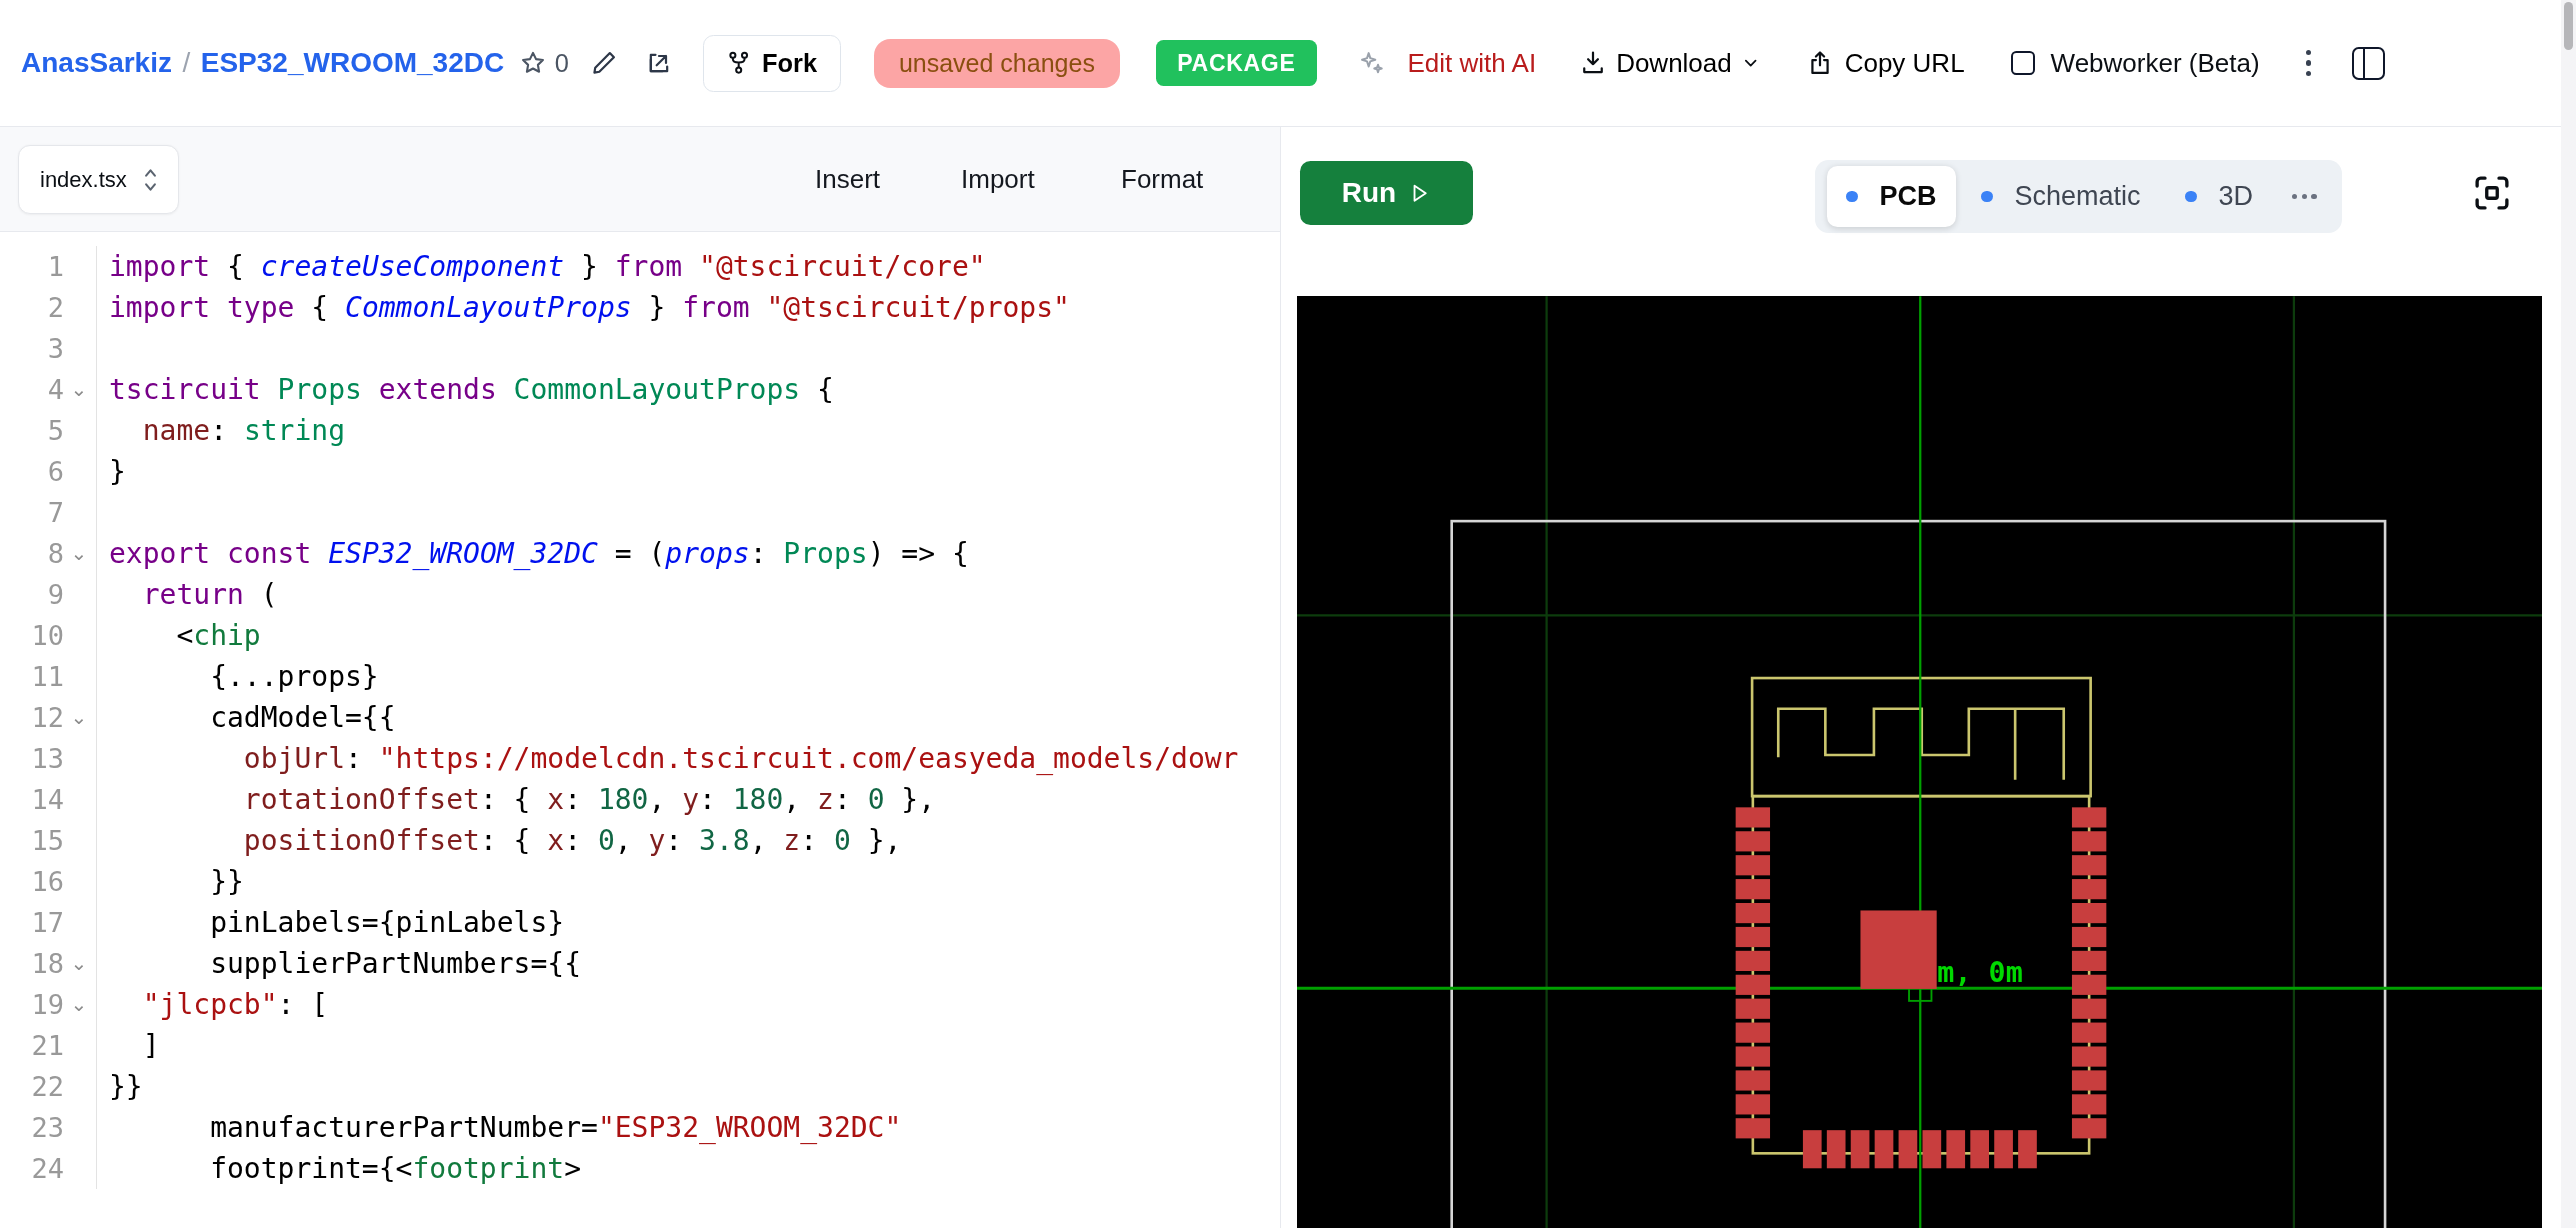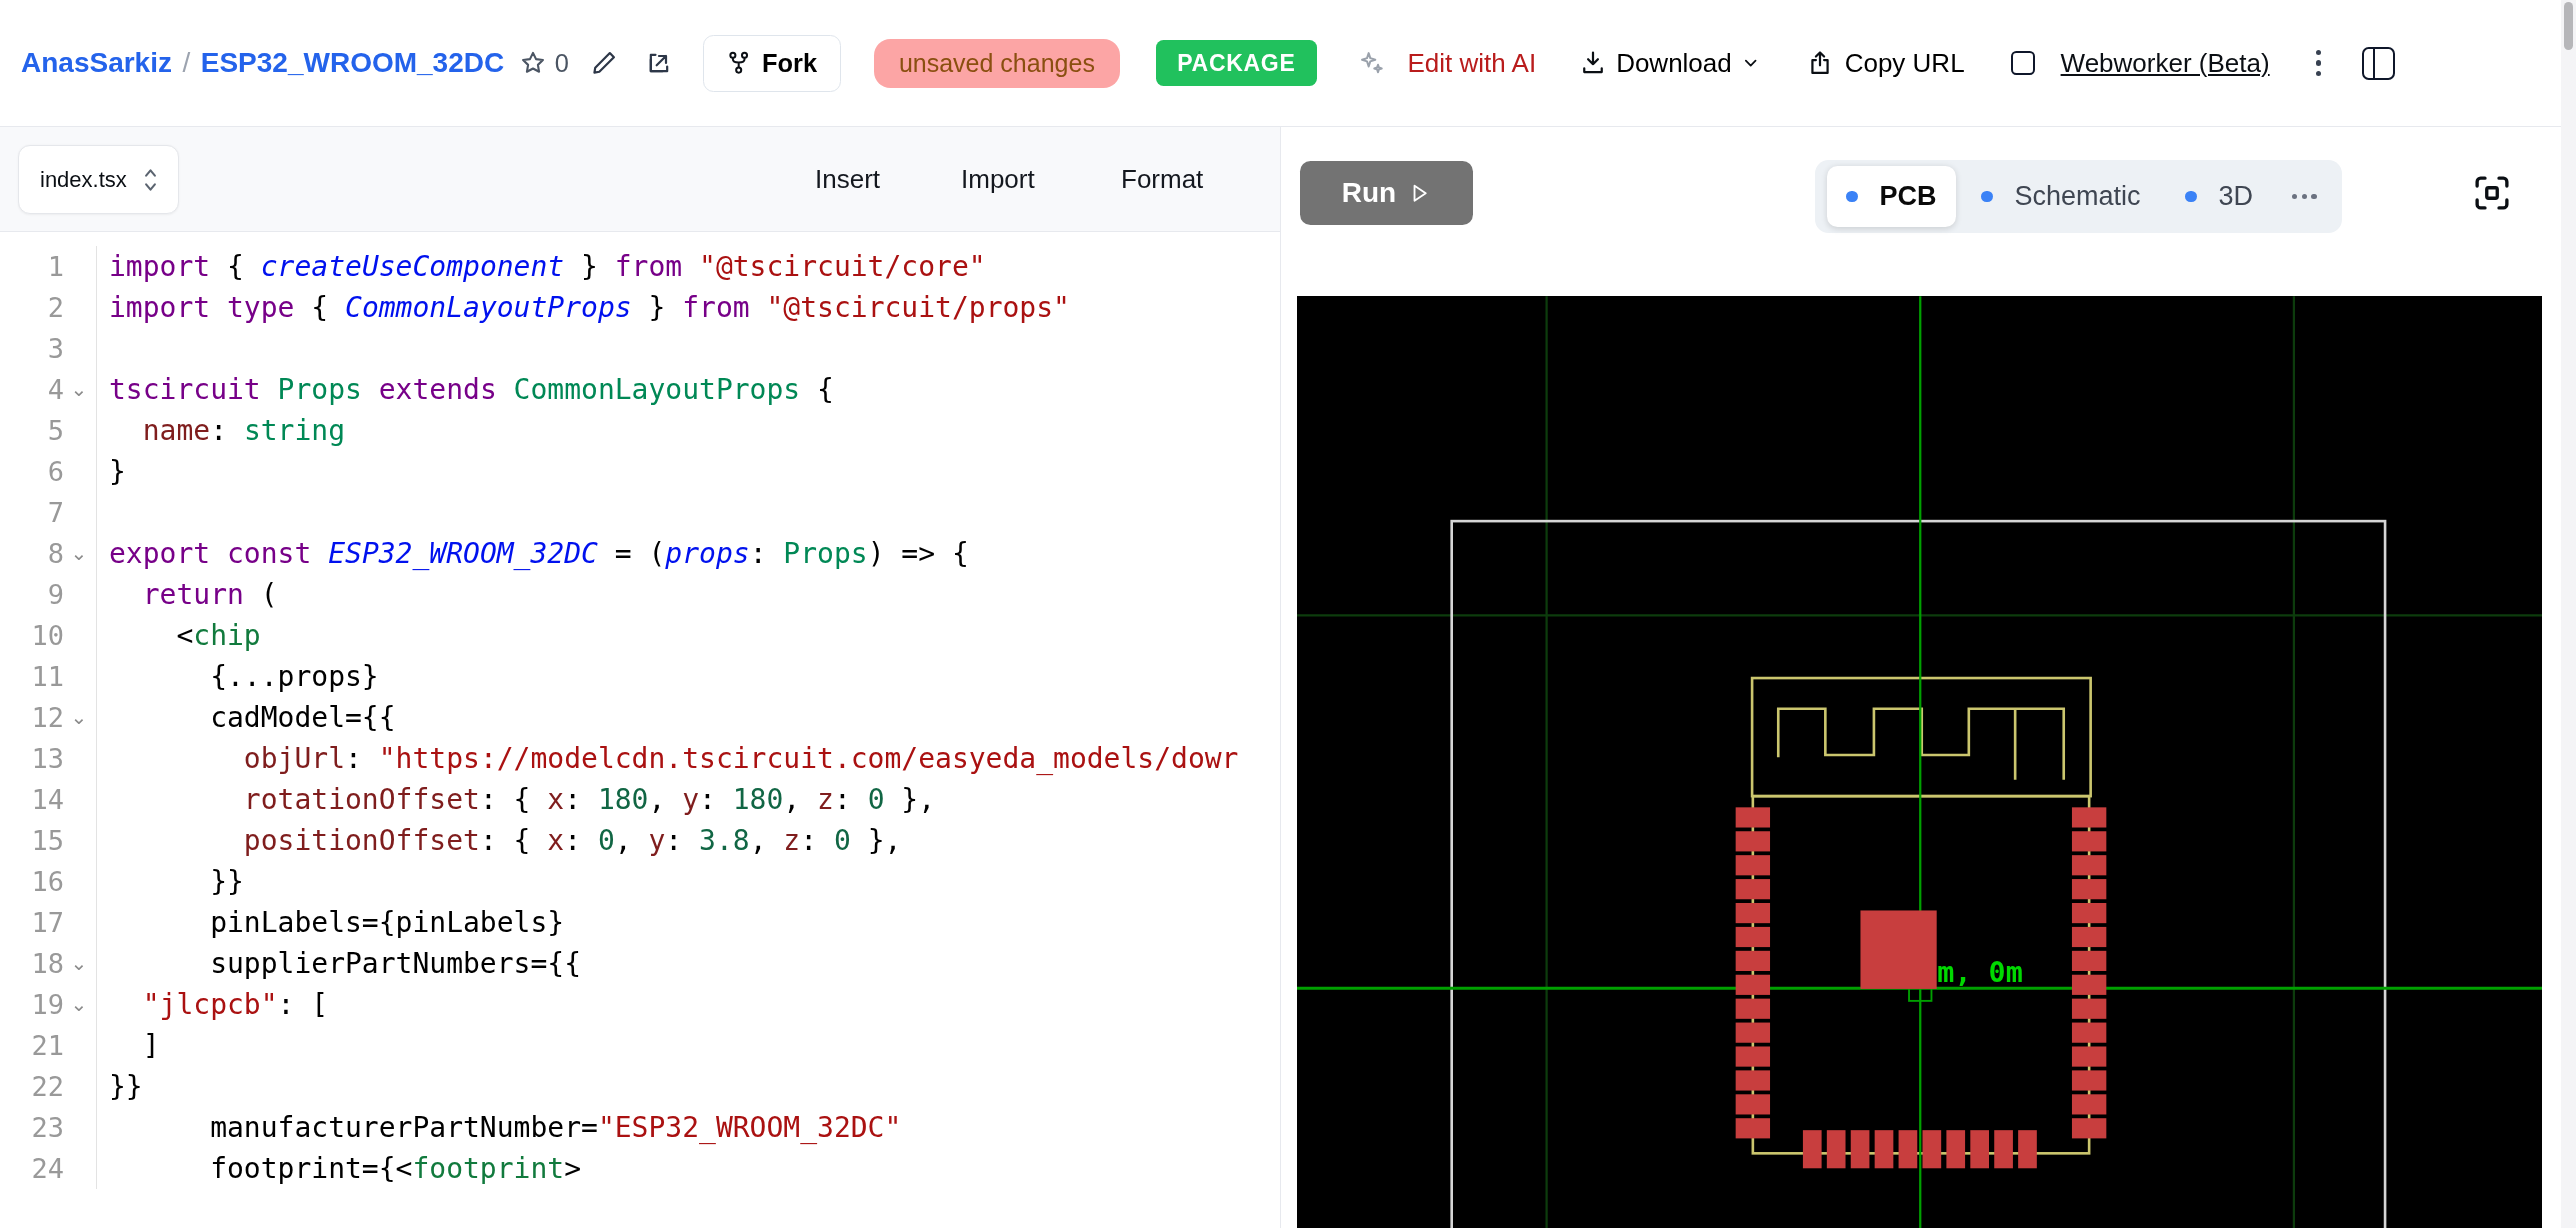--- a/index.html
+++ b/index.html
@@ -19,21 +19,21 @@
   .open-btn { margin-left:27px; }
   .fork-btn { margin-left:30px; height:57px; padding:0 22.4px; border:1.5px solid #dfe5ec; border-radius:10.5px;
     background:#fff; display:flex; align-items:center; gap:10.5px; font-size:25.4px; font-weight:600; cursor:pointer; }
   .unsaved-badge { margin-left:33px; height:49px; padding:0 25.4px; background:#fca5a5; color:#8a4f10;
     font-size:25px; border-radius:16.4px; display:flex; align-items:center; }
   .package-badge { margin-left:36px; height:46px; padding:0 21px; background:#21c15d; color:#fff;
     font-size:23px; font-weight:700; letter-spacing:0.7px; border-radius:7.5px; display:flex; align-items:center; }
   .edit-ai { margin-left:40px; display:flex; align-items:center; gap:23px; color:#b91c1c; font-size:26px; cursor:default; }
   .download-btn { margin-left:43px; display:flex; align-items:center; gap:9px; font-size:26px; font-weight:500; cursor:pointer; }
   .copyurl-btn { margin-left:46px; display:flex; align-items:center; gap:10.5px; font-size:26px; font-weight:500; cursor:pointer; }
-  .webworker { margin-left:46px; display:flex; align-items:center; gap:26px; font-size:26px; font-weight:500; cursor:pointer;text-decoration:underline; }
+  .webworker { margin-left:46px; display:flex; align-items:center; gap:16px; font-size:26px; font-weight:500; cursor:pointer; }
   .checkbox { width:24px; height:24px; border:2.2px solid #0f172a; border-radius:5.2px; background:#fff; }
   .dots-v { margin-left:42px; display:flex; flex-direction:column; gap:5.2px; cursor:pointer; padding:4.5px; }
   .dots-v i { width:5.2px; height:5.2px; border-radius:50%; background:#374151; }
   .panel-toggle { margin-left:36px; width:33px; height:33px; border:2.6px solid #0f172a; border-radius:6.7px; position:relative; cursor:pointer; background:#fff; }
   .panel-toggle::after { content:""; position:absolute; left:9px; top:0; bottom:0; width:2.6px; background:#0f172a; }
 
   
   .editor-toolbar { position:absolute; left:0; top:127px; width:1280px; height:105px;
     background:#f8f9fb; border-bottom:1.5px solid #e7e9ee; }
   .file-select { position:absolute; left:18px; top:18px; height:69px; padding:0 16.4px 0 21px;
@@ -49,21 +49,21 @@
   .fold { width:30px; text-align:center; color:#8b8b8b; font-size:20px; font-family:"Liberation Sans",sans-serif; }
   .ct { white-space:pre; padding-left:12px; }
   .tk-k { color:#770088; } .tk-d { color:#0011ee;font-style:italic; } .tk-t { color:#008855; }
   .tk-s { color:#aa1111; } .tk-n { color:#116644; } .tk-p { color:#7f1d1d;margin-top:36px; }
   .tk-g { color:#117a3d; } .tk-x { color:#000; }
 
   .v-divider { position:absolute; left:1280px; top:127px; width:1.5px; height:1102px; background:#e7e9ee; }
 
   
   .right-panel { position:absolute; left:1281px; top:127px; width:1280px; height:1102px; background:#fff; }
-  .run-btn { position:absolute; left:18.7px; top:34px; width:173px; height:64px; background:#737373; border:none;
+  .run-btn { position:absolute; left:18.7px; top:34px; width:173px; height:64px; background:#15803d; border:none;
     border-radius:10.5px; color:#fff; font-size:28px; font-weight:600; display:flex; align-items:center;
     justify-content:center; gap:12px; cursor:pointer; font-family:"Liberation Sans",sans-serif; }
   .tabs { position:absolute; left:534px; top:33px; height:73px; background:#edf1f5; border-radius:13.5px;
     display:flex; align-items:center; padding:0 12px; gap:6px; }
   .tab { display:flex; align-items:center; gap:22px; padding:0 19.4px; height:61px; border-radius:10.5px;
     font-size:27px; color:#3f4652; background:none; border:none; cursor:pointer; font-family:"Liberation Sans",sans-serif; }
   .tab.active { background:#fff; color:#0a0a0a; font-weight:700; box-shadow:0 1.5px 6px rgba(0,0,0,.14); }
   .tab-dot { width:11.2px; height:11.2px; border-radius:50%; background:#3b82f6; }
   .tabs-more { display:flex; gap:4.5px; padding:0 13.5px; cursor:pointer; }
   .tabs-more i { width:5.2px; height:5.2px; border-radius:50%; background:#6b7280; }

